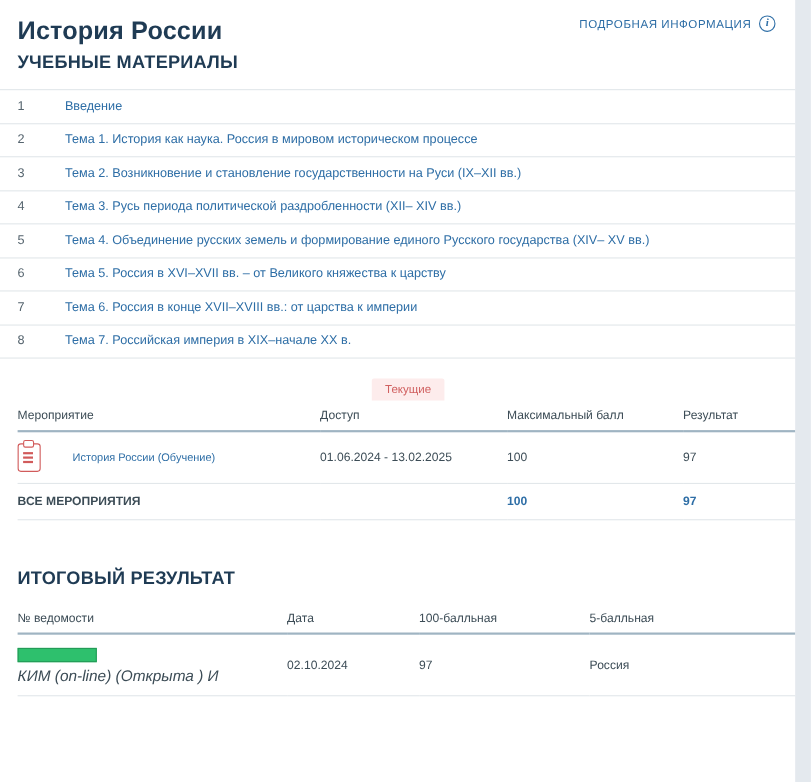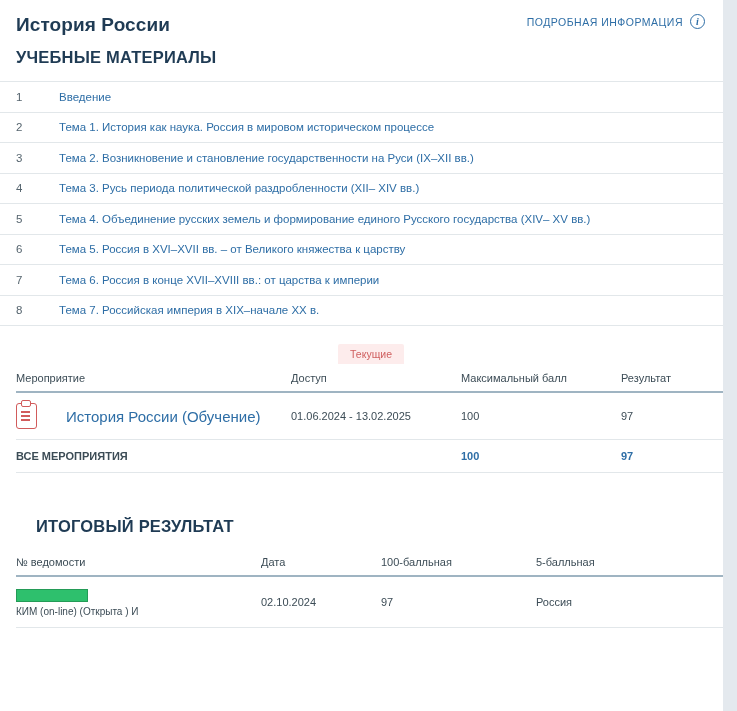--- a/index.html
+++ b/index.html
@@ -39,21 +39,21 @@
   }
 
   
   .page-header {
     position: relative;
     padding: 14px 16px 10px 16px;
     height: 34px;
     box-sizing: border-box;
   }
   .page-title {
-    font-size: 19px;
+    font-size: 23px;
     font-weight: bold;
     color: #1f3b54;
     letter-spacing: 0.1px;
     margin: 0;
     display: inline-block;
   }
   .header-right {
     position: absolute;
     right: 18px;
     top: 14px;
@@ -193,52 +193,53 @@
     position: absolute;
     top: 7px;
     left: 3.5px;
     width: 9px;
     height: 1.5px;
     background: #d15b5b;
     box-shadow: 0 4px 0 0 #d15b5b, 0 8px 0 0 #d15b5b;
   }
   .ev-link {
     color: #2e6ea6;
-    font-size: 15px;
+    font-size: 10px;
     cursor: pointer;
     padding-left: 20px;
   }
   .totals-row td {
     border-bottom: none;
     padding: 14px 0 12px 0;
     font-size: 12.5px;
     font-weight: bold;
     color: #1f3b54;
   }
   .totals-row .tot-val { color: #2e6ea6; }
 
   
-  .st-final { margin-top: 44px; margin-left: 20px; }
+  .st-final { margin-top: 44px; }
   table.final-table { margin-top: 14px; }
   table.final-table th {
     border-bottom: 2px solid #9fb4c2;
   }
   .bar-cell { padding-top: 12px !important; }
   .green-bar {
     width: 72px;
     height: 13px;
     background: #2ec06d;
     border: 1px solid #249b57;
     box-sizing: border-box;
   }
   .bar-caption {
-    font-size: 10px;
+    font-size: 14px;
     color: #3c4c56;
     margin-top: 4px;
     white-space: nowrap;
+    font-style: italic;
   }
 </style>
 </head>
 <body>
 
 <div class="page">
   <div class="content-card">
 
     <div class="page-header">
       <h1 class="page-title">История России</h1>

